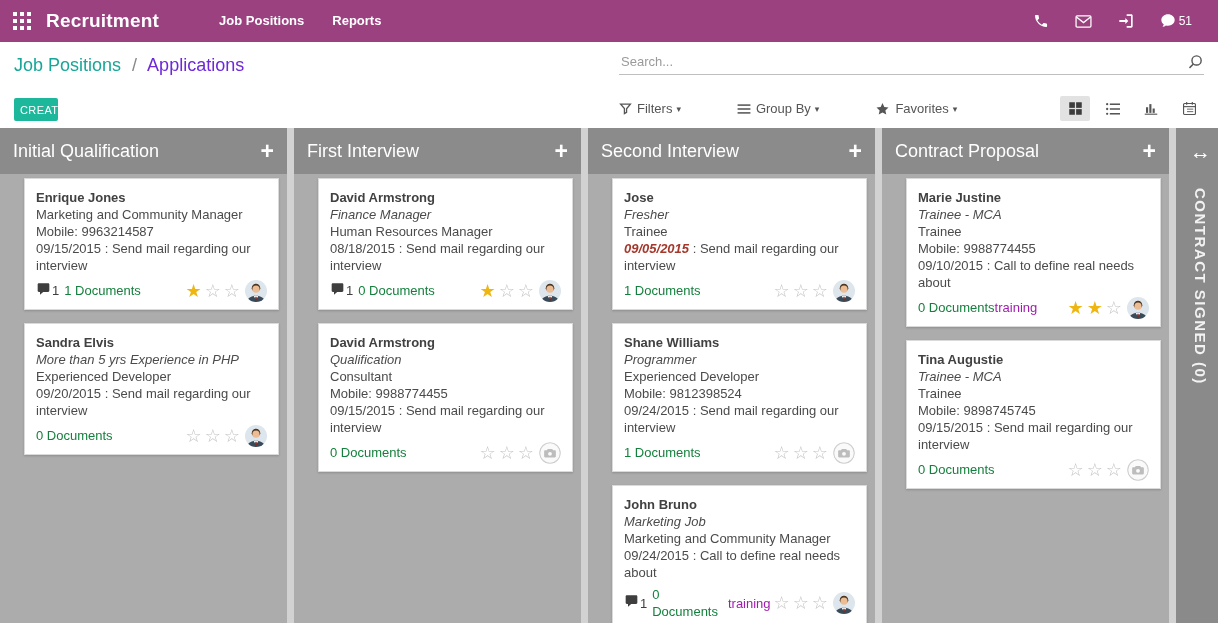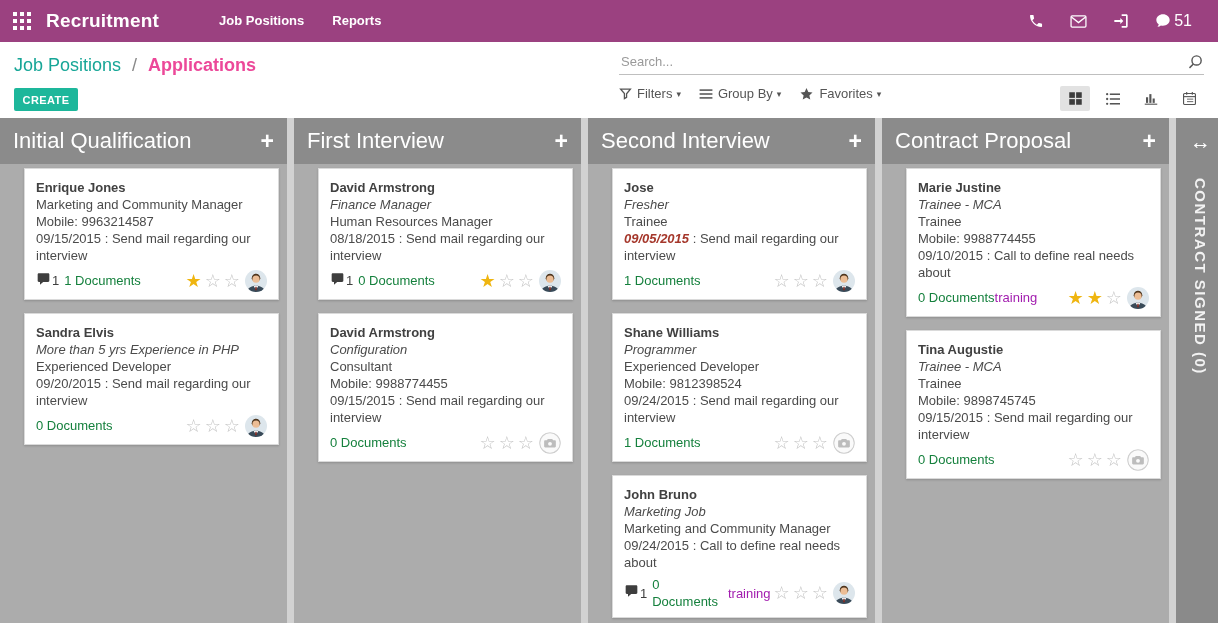--- a/index.html
+++ b/index.html
@@ -13,53 +13,53 @@
   .topbar {
     height:42px; background:#9b4180; color:#fff;
     display:flex; align-items:center;
   }
   .apps-btn { margin:0 15px 0 13px; display:flex; cursor:pointer; }
   .brand { font-size:19px; font-weight:bold; margin-right:46px; letter-spacing:.2px; }
   .topmenu { display:flex; }
   .topmenu .mitem { padding:0 14px; font-size:13px; font-weight:bold; cursor:pointer; line-height:42px; }
   .topbar-right { margin-left:auto; display:flex; align-items:center; margin-right:26px; }
   .topbar-right .tbicon { margin-left:26px; display:flex; align-items:center; cursor:pointer; }
-  .msg-badge { font-size:16px; margin-left:3px; }
+  .msg-badge { font-size:12px; margin-left:3px; }
   
   .cpanel { padding:9px 14px 7px 14px; display:flex; }
   .cp-left { flex:1; display:flex; flex-direction:column; justify-content:space-between; }
   .breadcrumb { font-size:18px; margin-top:4px; }
   .bc-link { color:#17a697; cursor:pointer; }
   .bc-sep { color:#888; margin:0 6px; }
-  .bc-current { color:#ec4899;font-weight:bold; }
+  .bc-current { color:#6d28d9; }
   .create-btn {
-    margin-top:12px; width:64px; height:23px; background:#1db79b; color:#fff;
-    font-size:11px; font-weight:bold; border:none; border-radius:2px;
+    margin-top:12px; width:44px; height:23px; background:#1db79b; color:#fff;
+    font-size:11px; font-weight:normal; border:none; border-radius:2px;
     letter-spacing:.4px; cursor:pointer; font-family:"Liberation Sans",sans-serif;
   }
   .cp-right { width:585px; display:flex; flex-direction:column; }
   .searchbox { position:relative; border-bottom:1px solid #bfbfbf; padding-bottom:4px; }
   .searchbox input {
     width:100%; border:none; outline:none; font-size:13px; color:#0369a1;
     font-family:"Liberation Sans",sans-serif; padding:3px 24px 1px 2px; background:transparent;
   }
   .searchbox input::placeholder { color:#9a9a9a; }
   .search-mag { position:absolute; right:0; top:2px; cursor:pointer; }
-  .filter-row { display:flex; align-items:flex-start; margin-top:11px; font-size:13px; color:#555; }
+  .filter-row { display:flex; align-items:center; margin-top:21px; font-size:13px; color:#555;gap:38px; }
   .fbtn { display:flex; align-items:center; margin-right:18px; cursor:pointer; }
   .fbtn .flabel { margin:0 4px 0 5px; }
   .caret { font-size:9px; color:#555; }
   .view-switcher { margin-left:auto; display:flex; align-items:center; }
   .vbtn { width:30px; height:25px; display:flex; align-items:center; justify-content:center; cursor:pointer; border-radius:2px; margin-left:8px; }
   .vbtn.active { background:#e2e2e2; }
   
   .kanban { display:flex; height:505px; background:#d2d2d2; overflow:hidden; }
   .kcol { width:287px; margin-right:7px; background:#acacac; display:flex; flex-direction:column; flex:none; }
   .kcol-header { height:46px; flex:none; background:#8b8b8b; color:#fff; display:flex; align-items:center; padding:0 13px; }
-  .kcol-title { font-size:22px; }
+  .kcol-title { font-size:18px; }
   .kcol-plus { margin-left:auto; font-size:23px; font-weight:bold; cursor:pointer; line-height:1; }
   .kcol-body { padding:4px 8px 8px 24px; display:flex; flex-direction:column; }
   .kanban-card {
     background:#fff; border:1px solid #dadada; box-shadow:0 1px 2px rgba(0,0,0,.18);
     padding:10px 11px 7px 11px; font-size:13px; line-height:17px; color:#4b4b4b;
     margin-bottom:13px; cursor:pointer;
   }
   .card-name { font-weight:bold; color:#414141; }
   .card-sub { font-style:italic; }
   .overdue { color:#a5372b; font-weight:bold;font-style:italic; }
@@ -311,21 +311,21 @@
                   <path d="M2.5 24c0-4.2 4.2-6.7 9.5-6.7s9.5 2.5 9.5 6.7z" fill="#394a58"></path>
                   <path d="M9.4 17.7L12 21l2.6-3.3c-.8-.3-1.7-.5-2.6-.5s-1.8.2-2.6.5z" fill="#fff"></path>
                   <path d="M11.3 18.4h1.4l.5 3.6H10.8z" fill="#7b2d26"></path>
                 </svg>
               </span>
             </div>
           </div>
         </div>
         <div class="kanban-card">
           <div class="card-name">David Armstrong</div>
-          <div class="card-sub">Configuration</div>
+          <div class="card-sub">Qualification</div>
           <div class="card-line">Consultant</div>
           <div class="card-line">Mobile: 9988774455</div>
           <div class="card-line"><span>09/15/2015</span> : Send mail regarding our interview</div>
           <div class="card-footer">
             <a class="doc-link">0 Documents</a>
             <div class="footer-right">
               <span class="star">☆</span>
               <span class="star">☆</span>
               <span class="star">☆</span>
               <span class="avatar">

